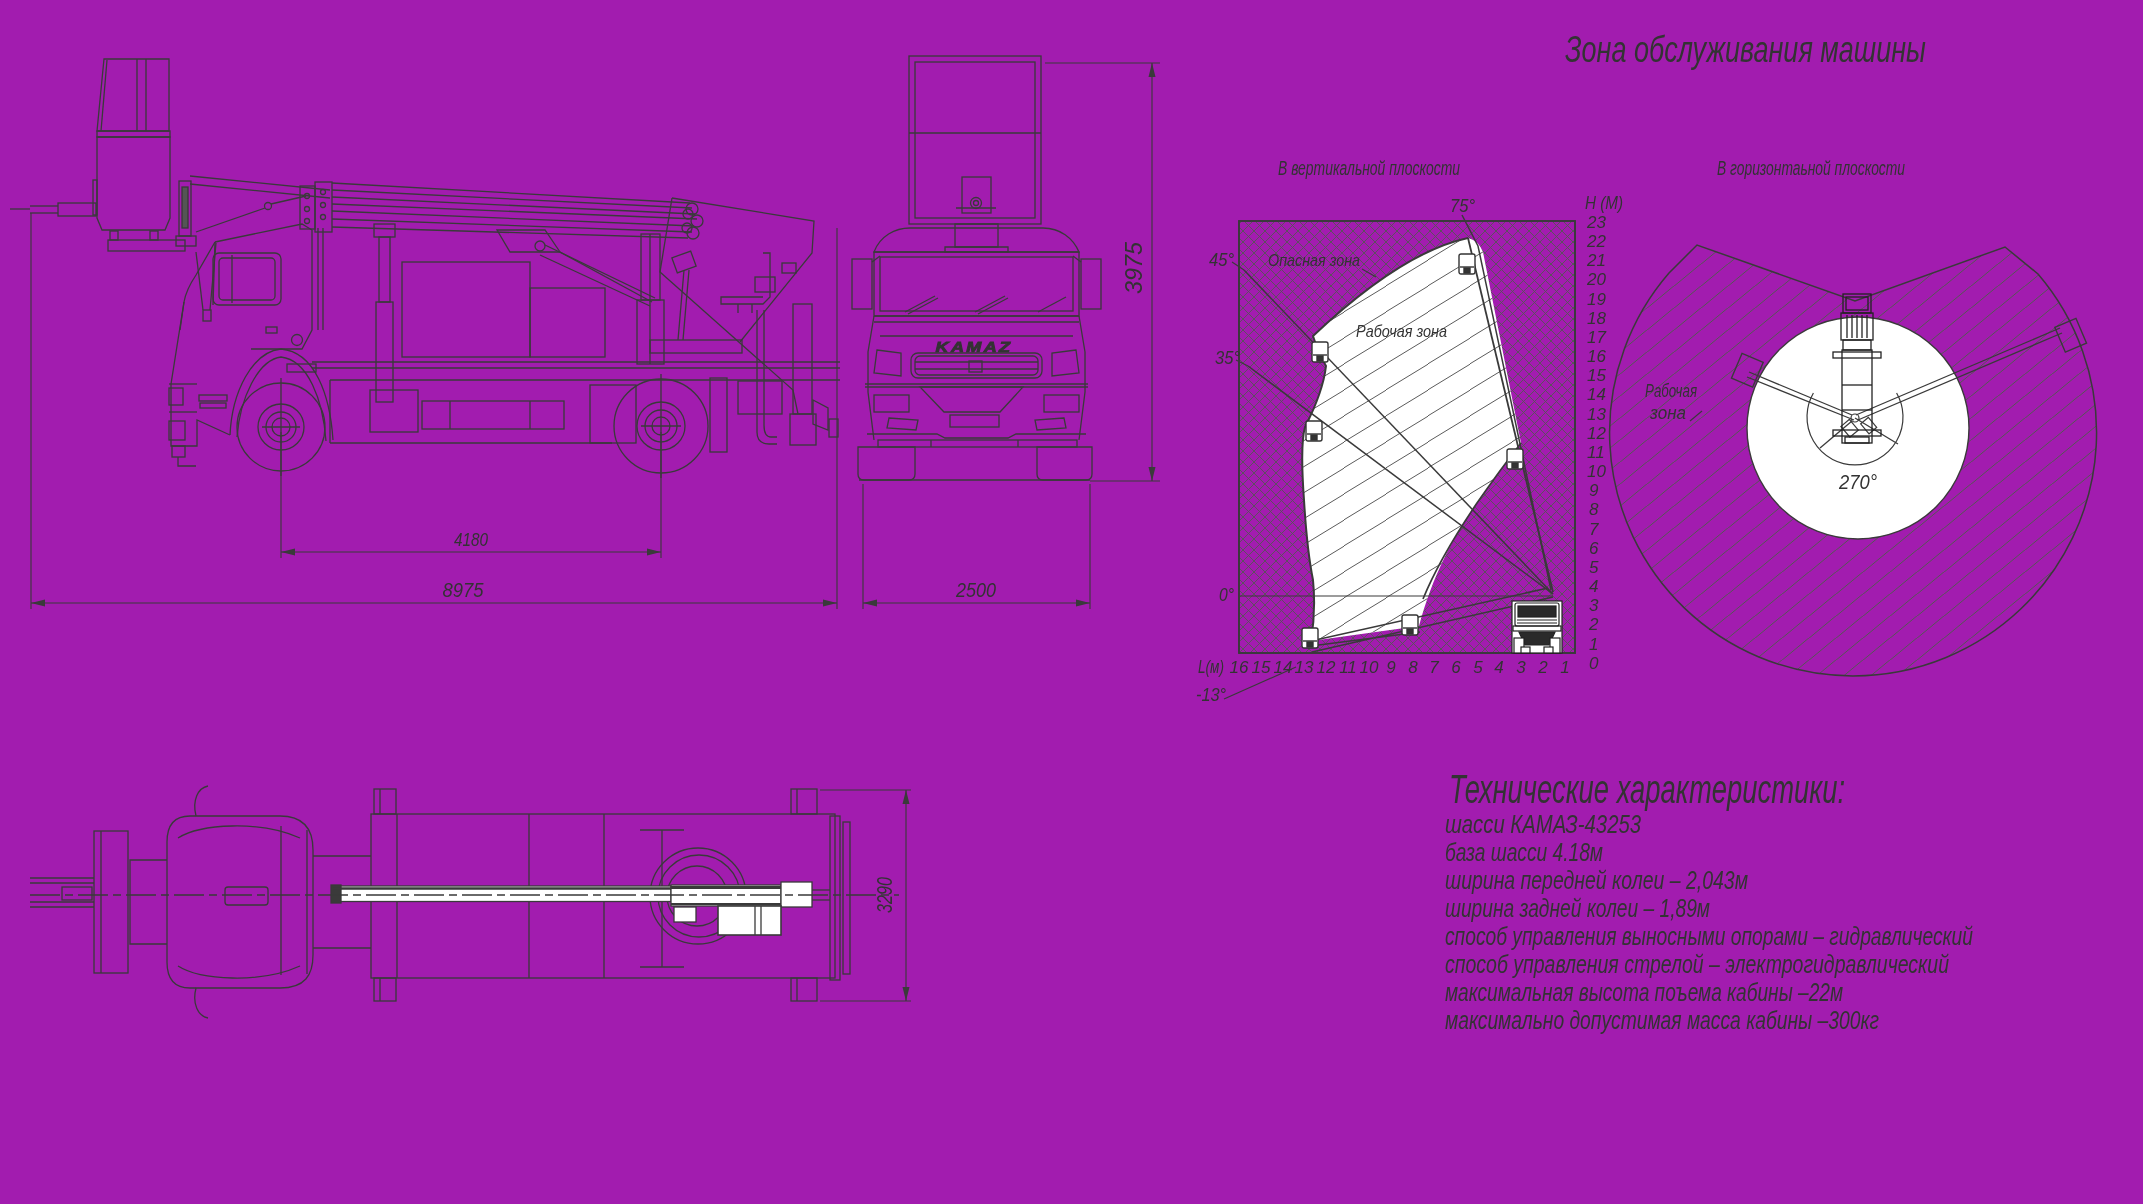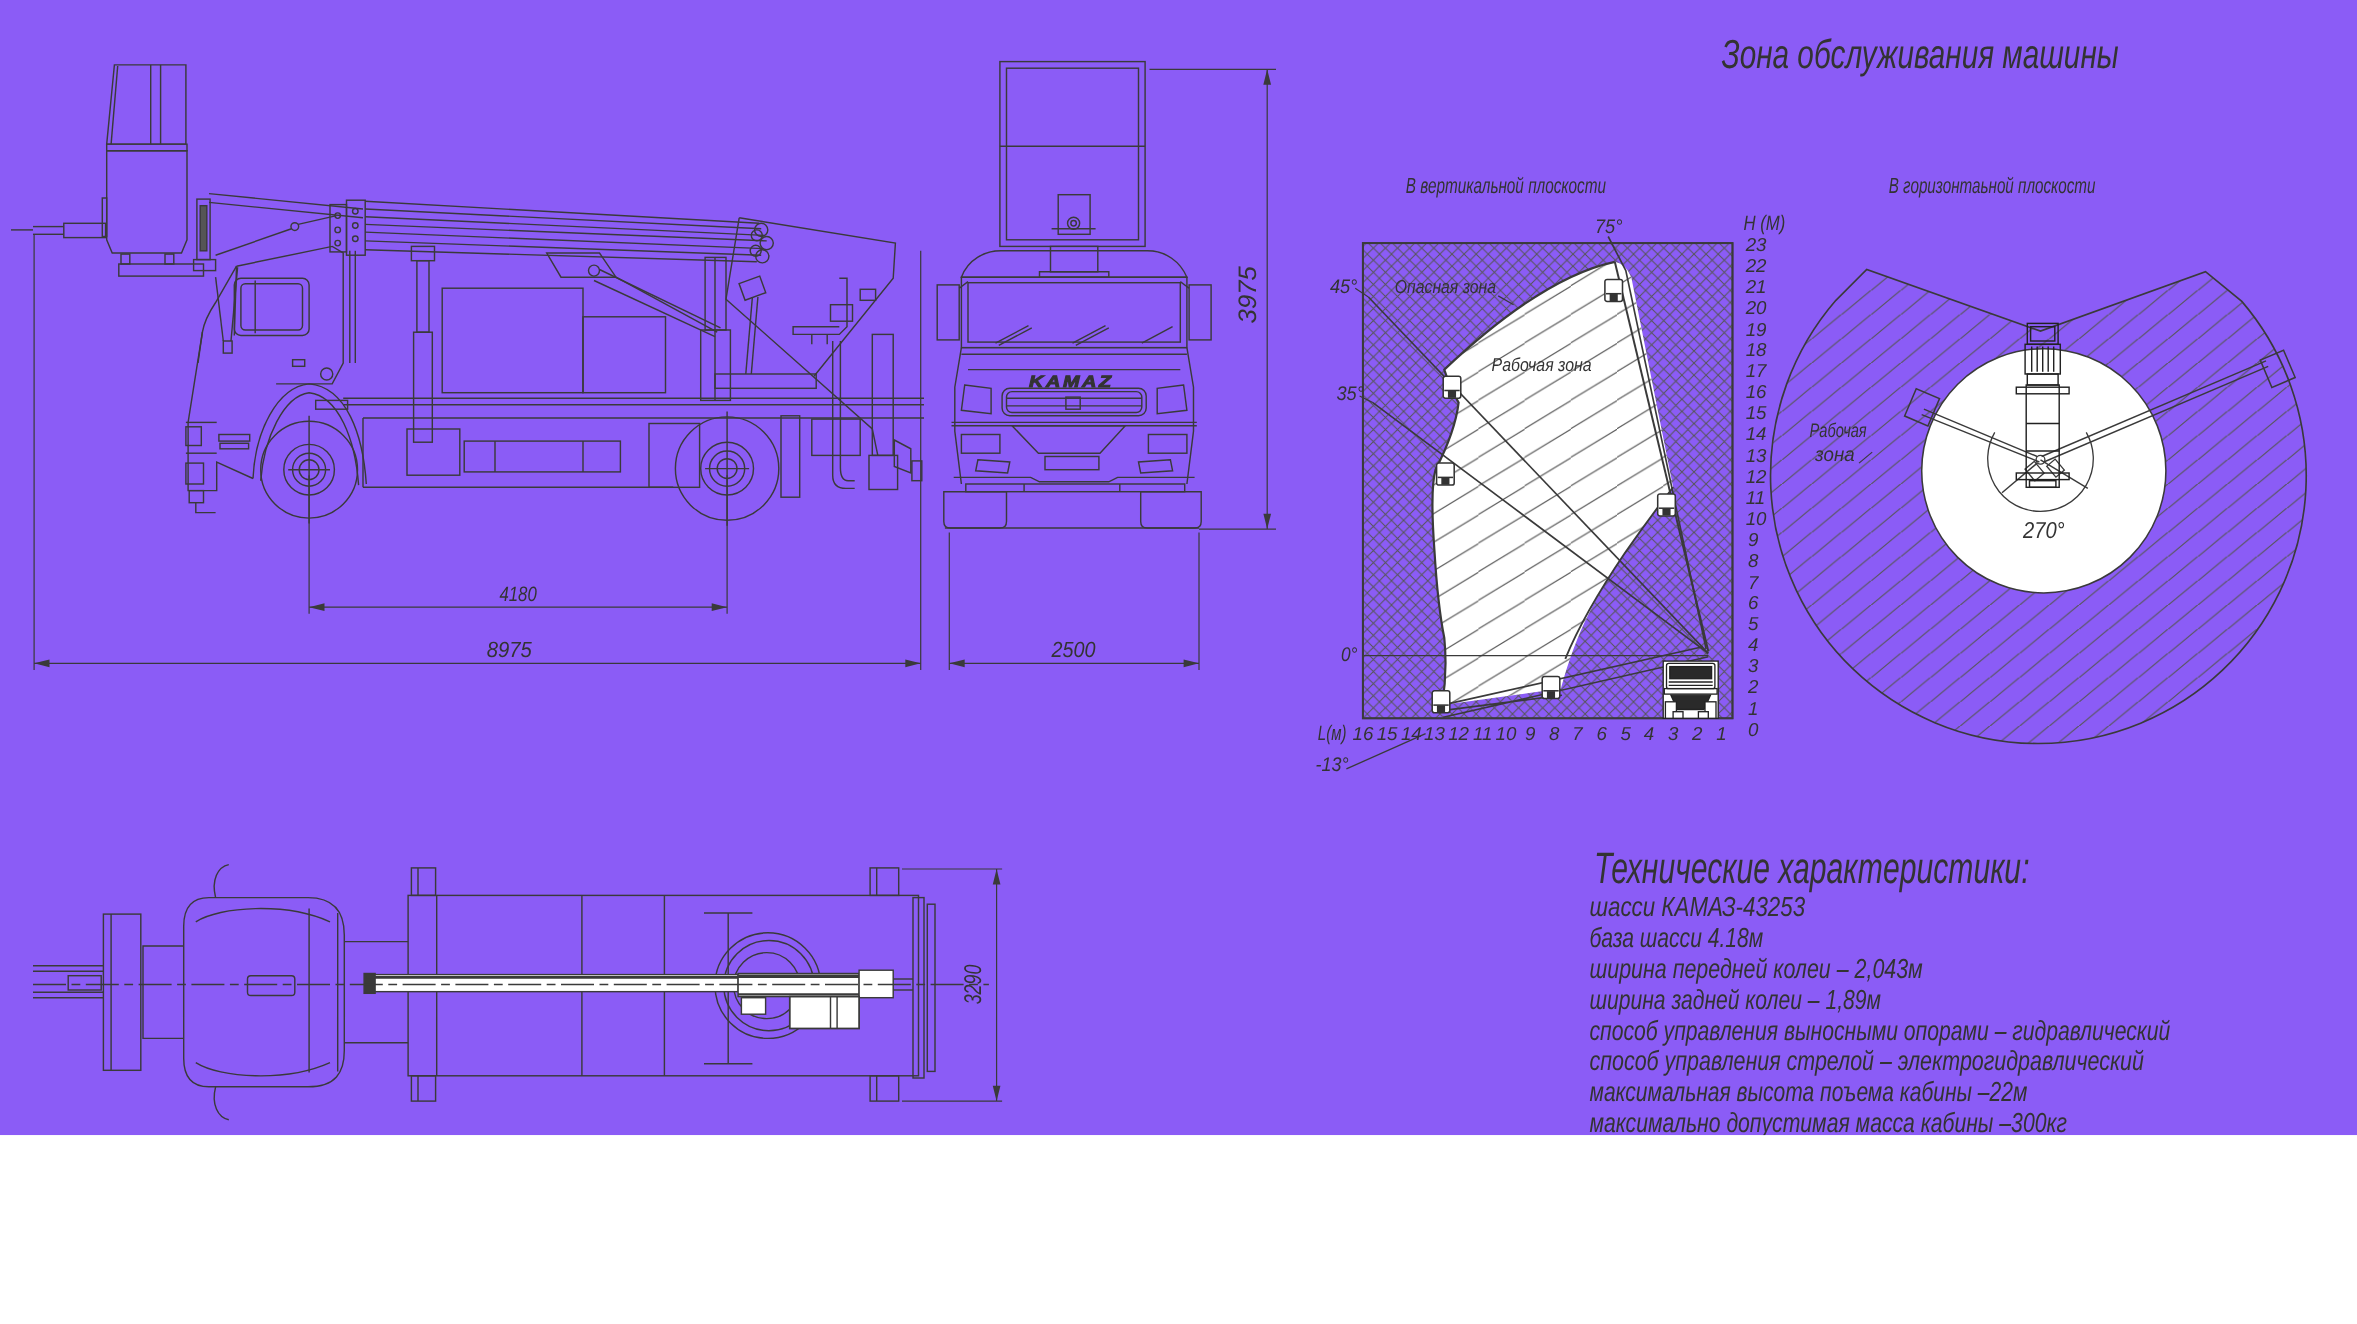--- a/index.html
+++ b/index.html
@@ -1,16 +1,16 @@
 <!DOCTYPE html>
 <html><head>
 <meta charset="utf-8">
 <style>
 html,body{margin:0;padding:0;background:#fff;}
-#page{position:relative;width:2143px;height:1032px;background:#8b5cf6;overflow:hidden;font-family:"Liberation Sans",sans-serif;}
+#page{position:relative;width:2143px;height:1204px;background:#a21caf;overflow:hidden;font-family:"Liberation Sans",sans-serif;}
 text{font-family:"Liberation Sans",sans-serif;font-style:italic;fill:#333;}
 </style>
 </head>
 <body>
 <div id="page">
 <svg width="2143" height="1204" viewBox="0 0 2143 1204">
 <defs>
 <pattern id="xh" width="11" height="11" patternUnits="userSpaceOnUse">
   <path d="M-1 12 L12 -1 M-1 -1 L12 12" stroke="#555" stroke-width="0.9" fill="none"></path>
 </pattern>

